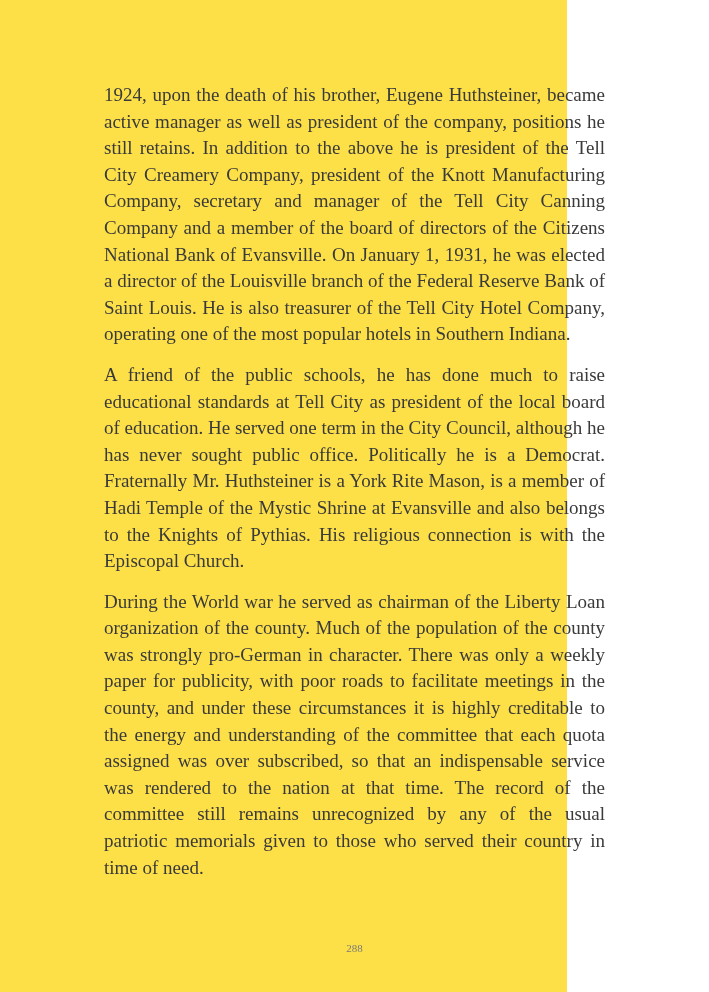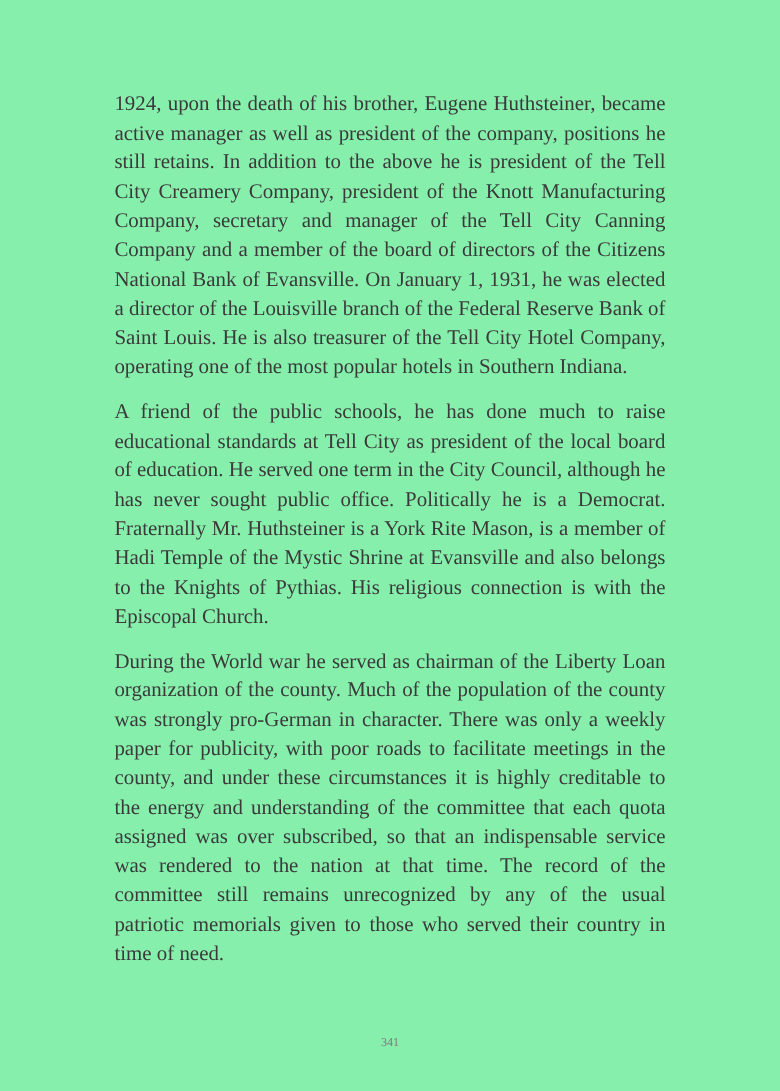--- a/index.html
+++ b/index.html
@@ -10,23 +10,23 @@
     body {
       width: 709px;
       height: 992px;
       position: relative;
       overflow: hidden;
     }
     .page {
       position: absolute;
       left: 0;
       top: 0;
-      width: 709px;
+      width: 567px;
       height: 992px;
-      background: #86efac;
+      background: #fde047;
     }
     .text-block {
       position: absolute;
       left: 104px;
       top: 82px;
       width: 501px;
       font-family: "Liberation Serif", "DejaVu Serif", serif;
       font-size: 19px;
       line-height: 26.6px;
       color: #3a3a3a;
@@ -50,14 +50,14 @@
   </style>
 </head>
 <body>
 
 <div class="page">
   <div class="text-block">
     <p class="para">1924, upon the death of his brother, Eugene Huthsteiner, became active manager as well as president of the company, positions he still retains. In addition to the above he is president of the Tell City Creamery Company, president of the Knott Manufacturing Company, secretary and manager of the Tell City Canning Company and a member of the board of directors of the Citizens National Bank of Evansville. On January 1, 1931, he was elected a director of the Louisville branch of the Federal Reserve Bank of Saint Louis. He is also treasurer of the Tell City Hotel Company, operating one of the most popular hotels in Southern Indiana.</p>
     <p class="para">A friend of the public schools, he has done much to raise educational standards at Tell City as president of the local board of education. He served one term in the City Council, although he has never sought public office. Politically he is a Democrat. Fraternally Mr. Huthsteiner is a York Rite Mason, is a member of Hadi Temple of the Mystic Shrine at Evansville and also belongs to the Knights of Pythias. His religious connection is with the Episcopal Church.</p>
     <p class="para">During the World war he served as chairman of the Liberty Loan organization of the county. Much of the population of the county was strongly pro-German in character. There was only a weekly paper for publicity, with poor roads to facilitate meetings in the county, and under these circumstances it is highly creditable to the energy and understanding of the committee that each quota assigned was over subscribed, so that an indispensable service was rendered to the nation at that time. The record of the committee still remains unrecognized by any of the usual patriotic memorials given to those who served their country in time of need.</p>
   </div>
-  <div class="page-number">341</div>
+  <div class="page-number">288</div>
 </div>
 
 </body></html>

